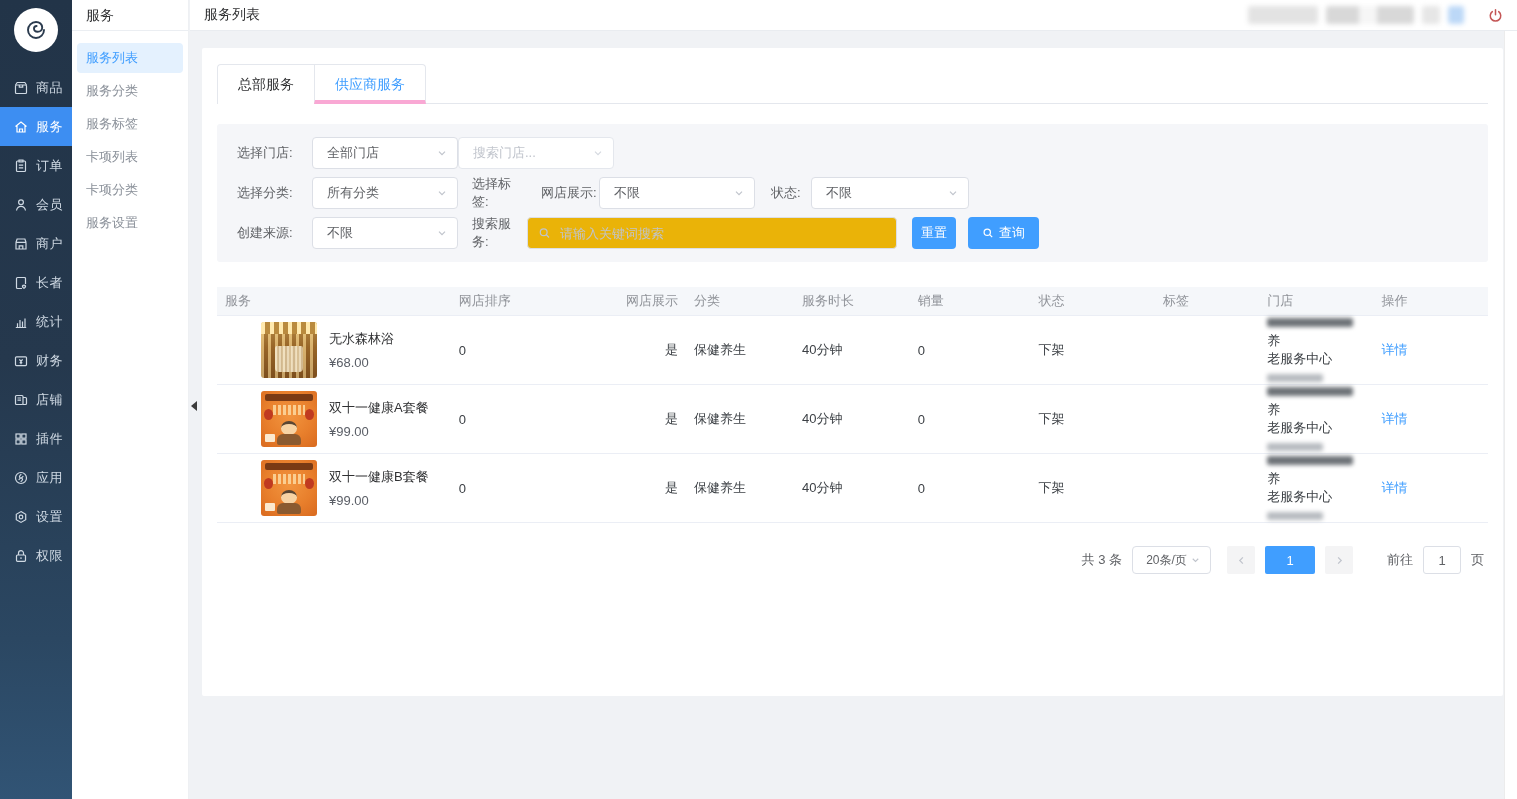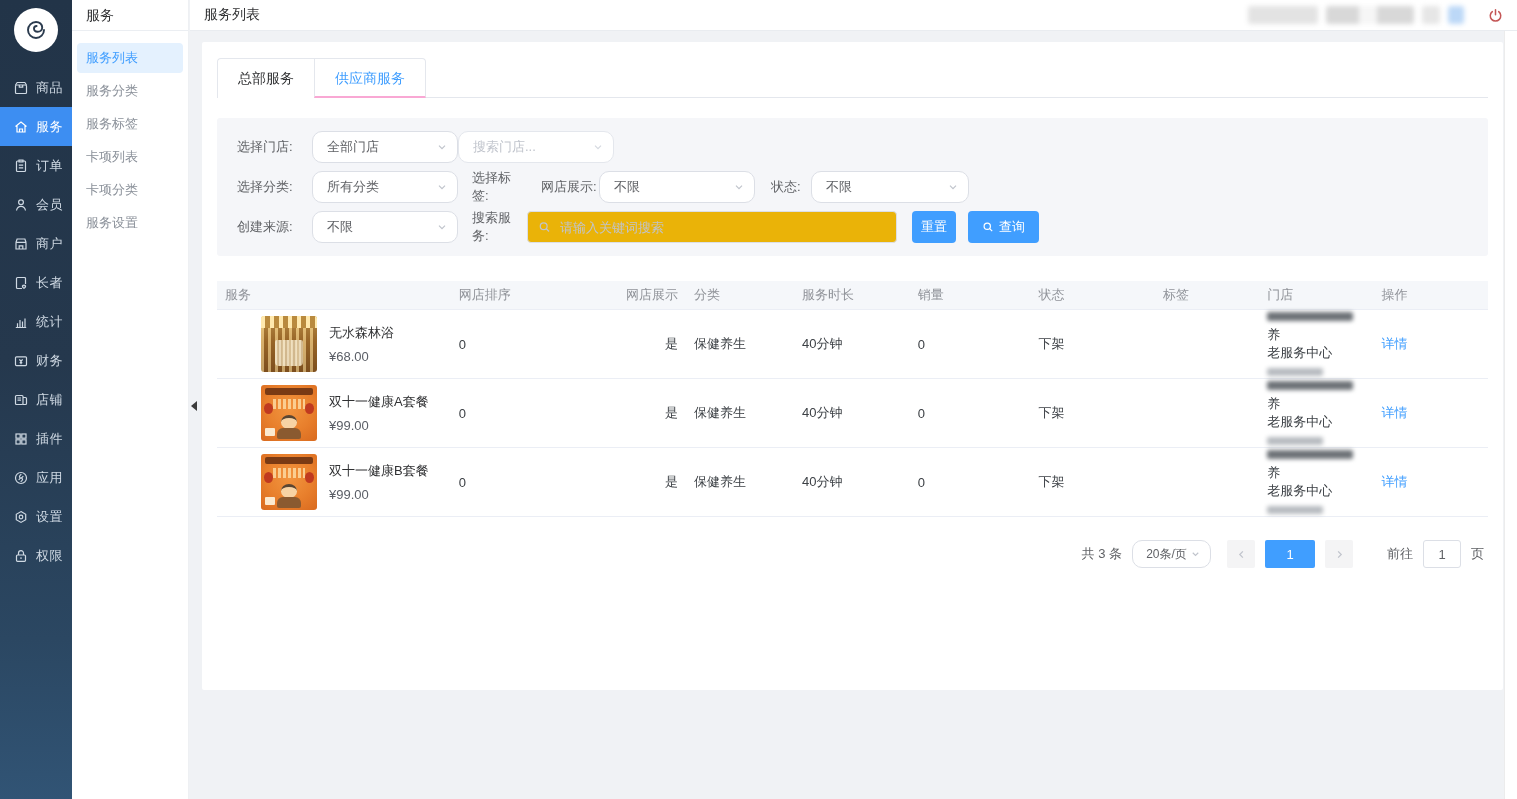--- a/index.html
+++ b/index.html
@@ -36,39 +36,39 @@
   .rb1 { width:70px; background:#e3e3e3; }
   .rb2 { width:88px; background:linear-gradient(90deg,#d8d8d8 0 38%,#f6f6f6 38% 58%,#d8d8d8 58% 100%); }
   .rb3 { width:18px; background:#e6e6e6; }
   .rb4 { width:16px; background:#bcd8f7; }
   .power-btn { margin-left:16px; display:flex; align-items:center; cursor:pointer; }
 
   
   .content { position:absolute; left:190px; top:31px; right:13px; bottom:0; }
   .scroll-strip { position:absolute; right:0; top:31px; width:13px; bottom:0; background:#fff;
     border-left:1px solid #ececec; }
-  .panel { position:absolute; left:12px; top:11px; width:1301px; height:648px; background:#fff;
+  .panel { position:absolute; left:12px; top:17px; width:1301px; height:648px; background:#fff;
     border-radius:2px; padding:16px 15px; }
   .collapse-handle { position:absolute; left:1px; top:370px; width:0; height:0;
     border-top:5px solid transparent; border-bottom:5px solid transparent; border-right:6px solid #3c3c3c; cursor:pointer; }
 
   
   .tabs { display:flex; border-bottom:1px solid #e4e7ed; height:40px; }
   .tab { height:40px; line-height:39px; padding:0 20px; border:1px solid #e4e7ed; border-bottom:none;
     border-right:none; font-size:14px; color:#303133; cursor:pointer; background:#fff; }
   .tab:first-child { border-top-left-radius:4px; }
   .tab:last-child { border-right:1px solid #e4e7ed; border-top-right-radius:4px; }
-  .tab.active { color:#409eff; border-bottom:2px solid #f9a8d4; margin-bottom:-1px; }
+  .tab.active { color:#409eff; border-bottom:4px solid #f9a8d4; margin-bottom:-1px; }
 
   
   .filter-block { margin-top:20px; background:#f5f6f9; border-radius:3px; padding:13px 0 13px 20px; }
   .filter-row { display:flex; align-items:center; height:32px; margin-bottom:8px; }
   .filter-row:last-child { margin-bottom:0; }
   .f-label { color:#606266; font-size:13px; }
-  .sel { position:relative; height:32px; background:#fff; border:1px solid #dcdfe6; border-radius:10px;
+  .sel { position:relative; height:32px; background:#fff; border:1px solid #dcdfe6; border-radius:4px;
     display:flex; align-items:center; padding:0 26px 0 14px; color:#606266; cursor:pointer; }
   .sel .chev { position:absolute; right:9px; top:50%; transform:translateY(-50%); display:flex; }
   .sel.placeholder { color:#c0c4cc; border-color:#e4e7ed; }
   .search-input { position:relative; height:32px; background:#eab308; border:1px solid #dcdfe6; border-radius:4px;
     display:flex; align-items:center; padding:0 10px 0 32px; }
   .search-input input { border:none; outline:none; width:100%; font-size:13px; color:#606266;
     font-family:inherit; background:transparent; }
   .search-input input::placeholder { color:#c0c4cc; }
   .search-input .sicon { position:absolute; left:10px; top:50%; transform:translateY(-50%); display:flex; }
   .btn { height:32px; border:none; border-radius:4px; background:#409eff; color:#fff; font-size:13px;

